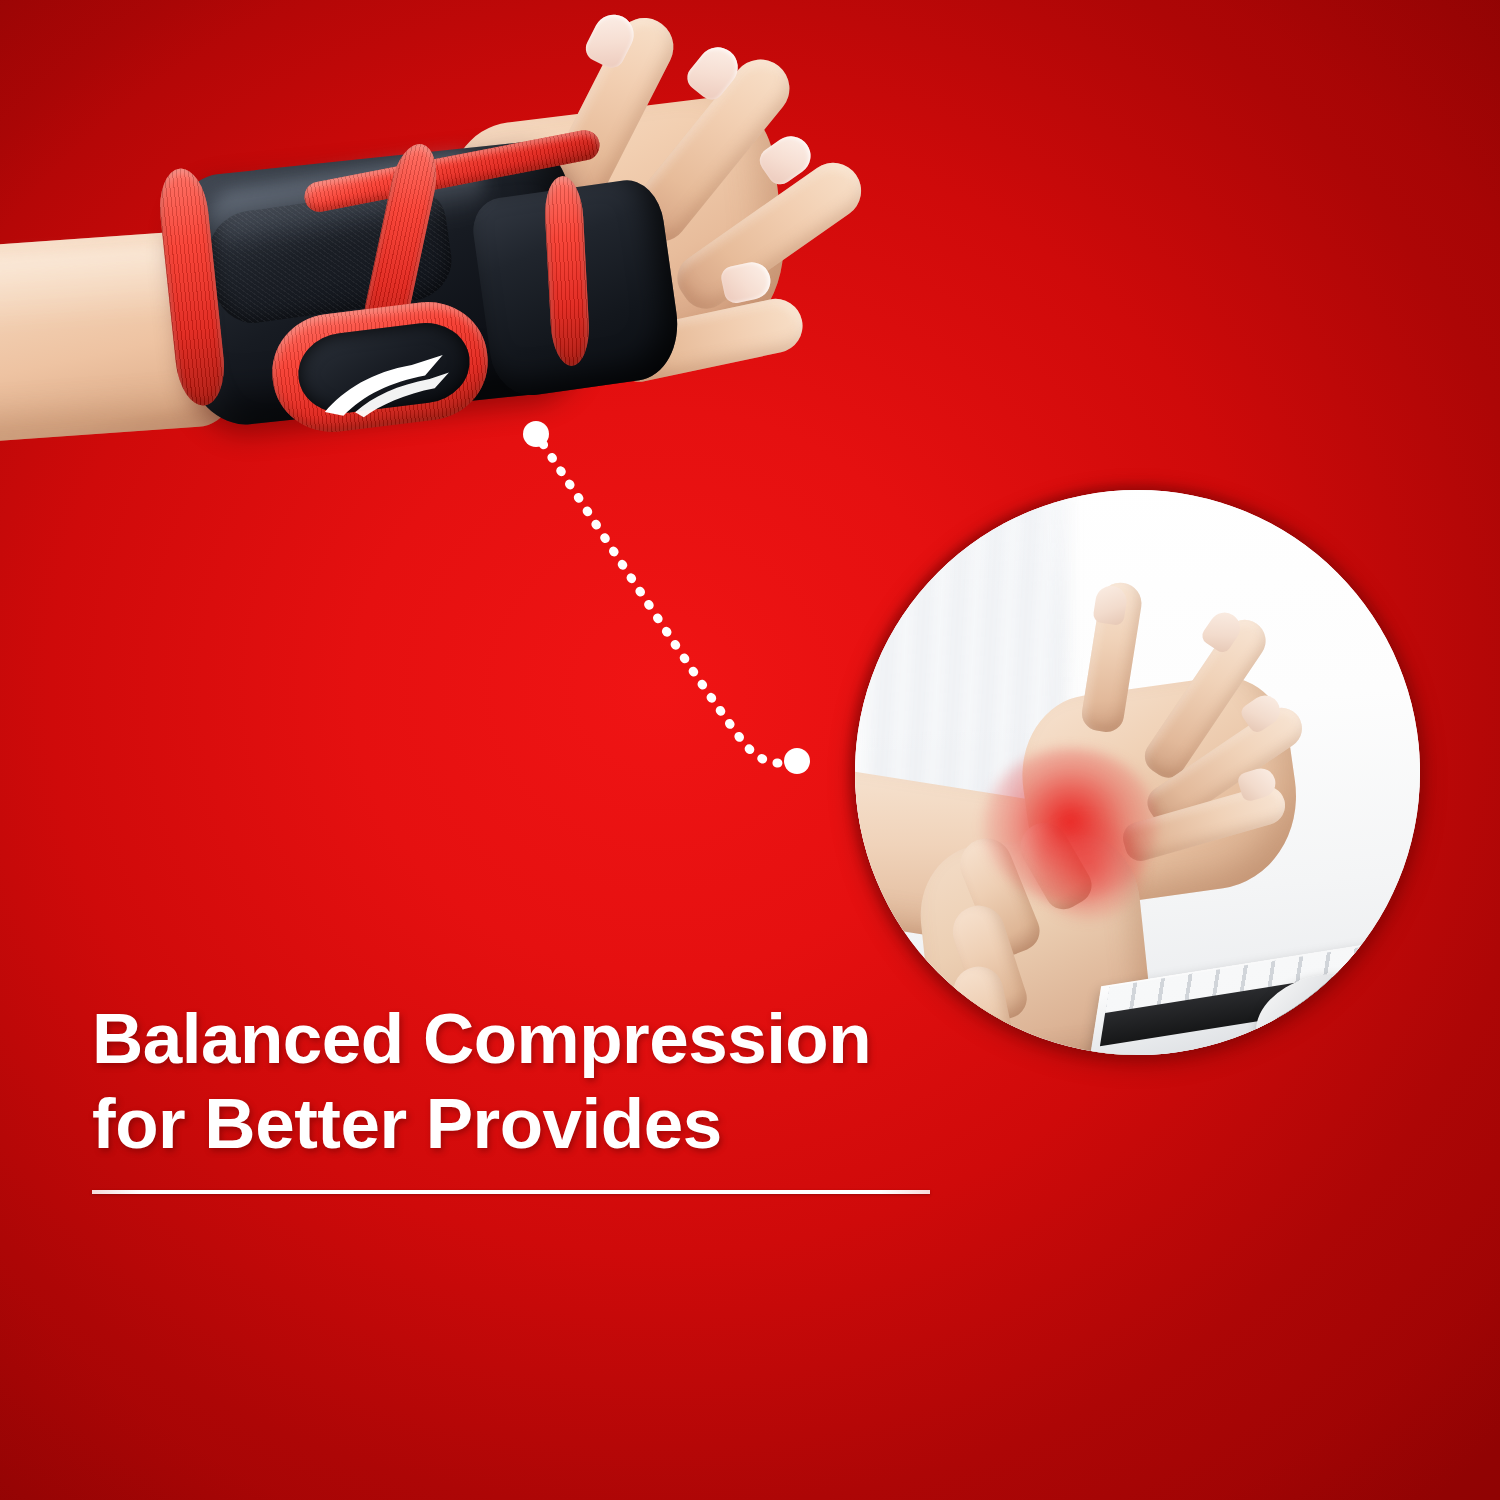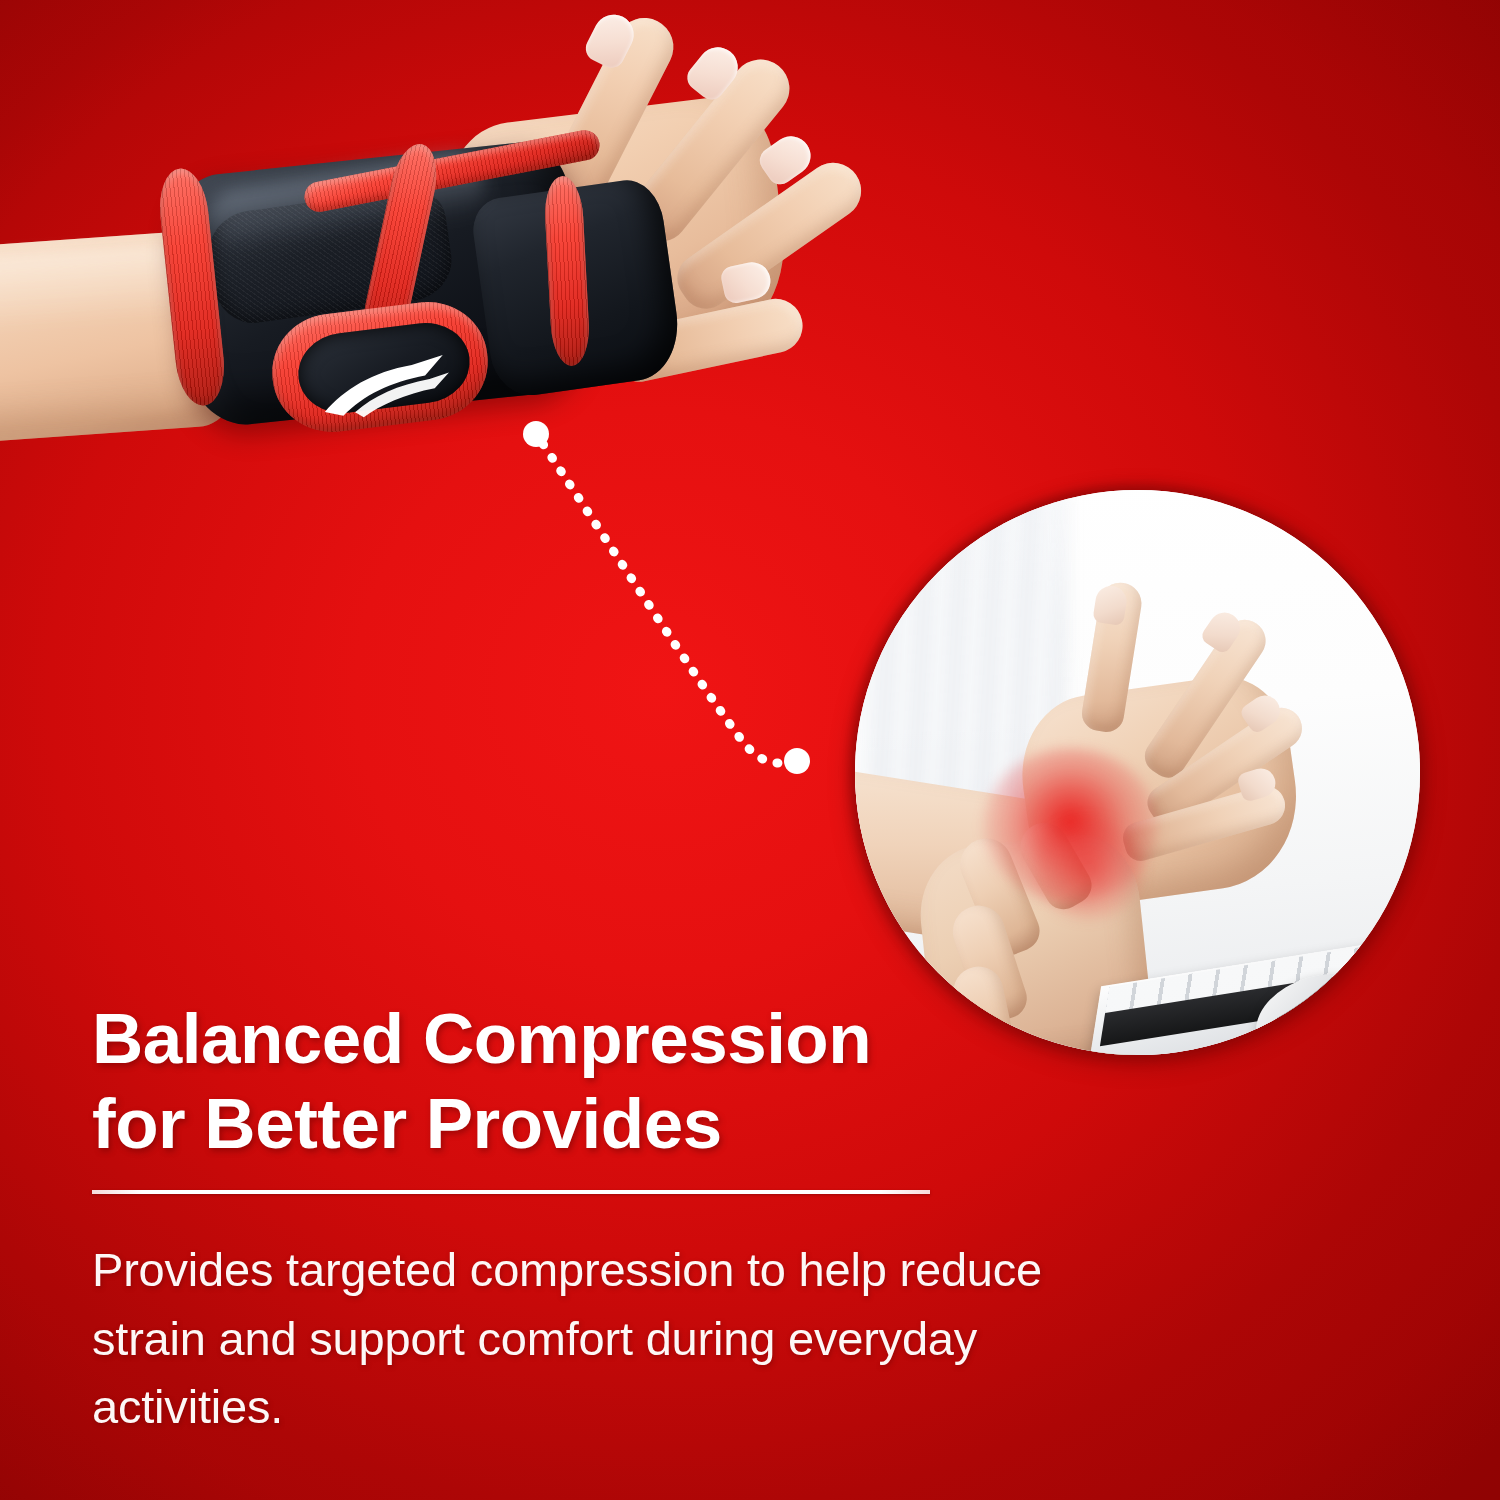--- a/index.html
+++ b/index.html
@@ -663,15 +663,14 @@
     <div class="mouse-dark"></div>
   </div>
 
   <div class="headline">
     <div>Balanced Compression</div>
     <div>for Better Provides</div>
   </div>
 
   <div class="divider"></div>
 
-  <div class="bodytext">Provides targeted compression to help reduce strain and support comfort during everyday activities.</div>
 
 </div>
 
 </body></html>

